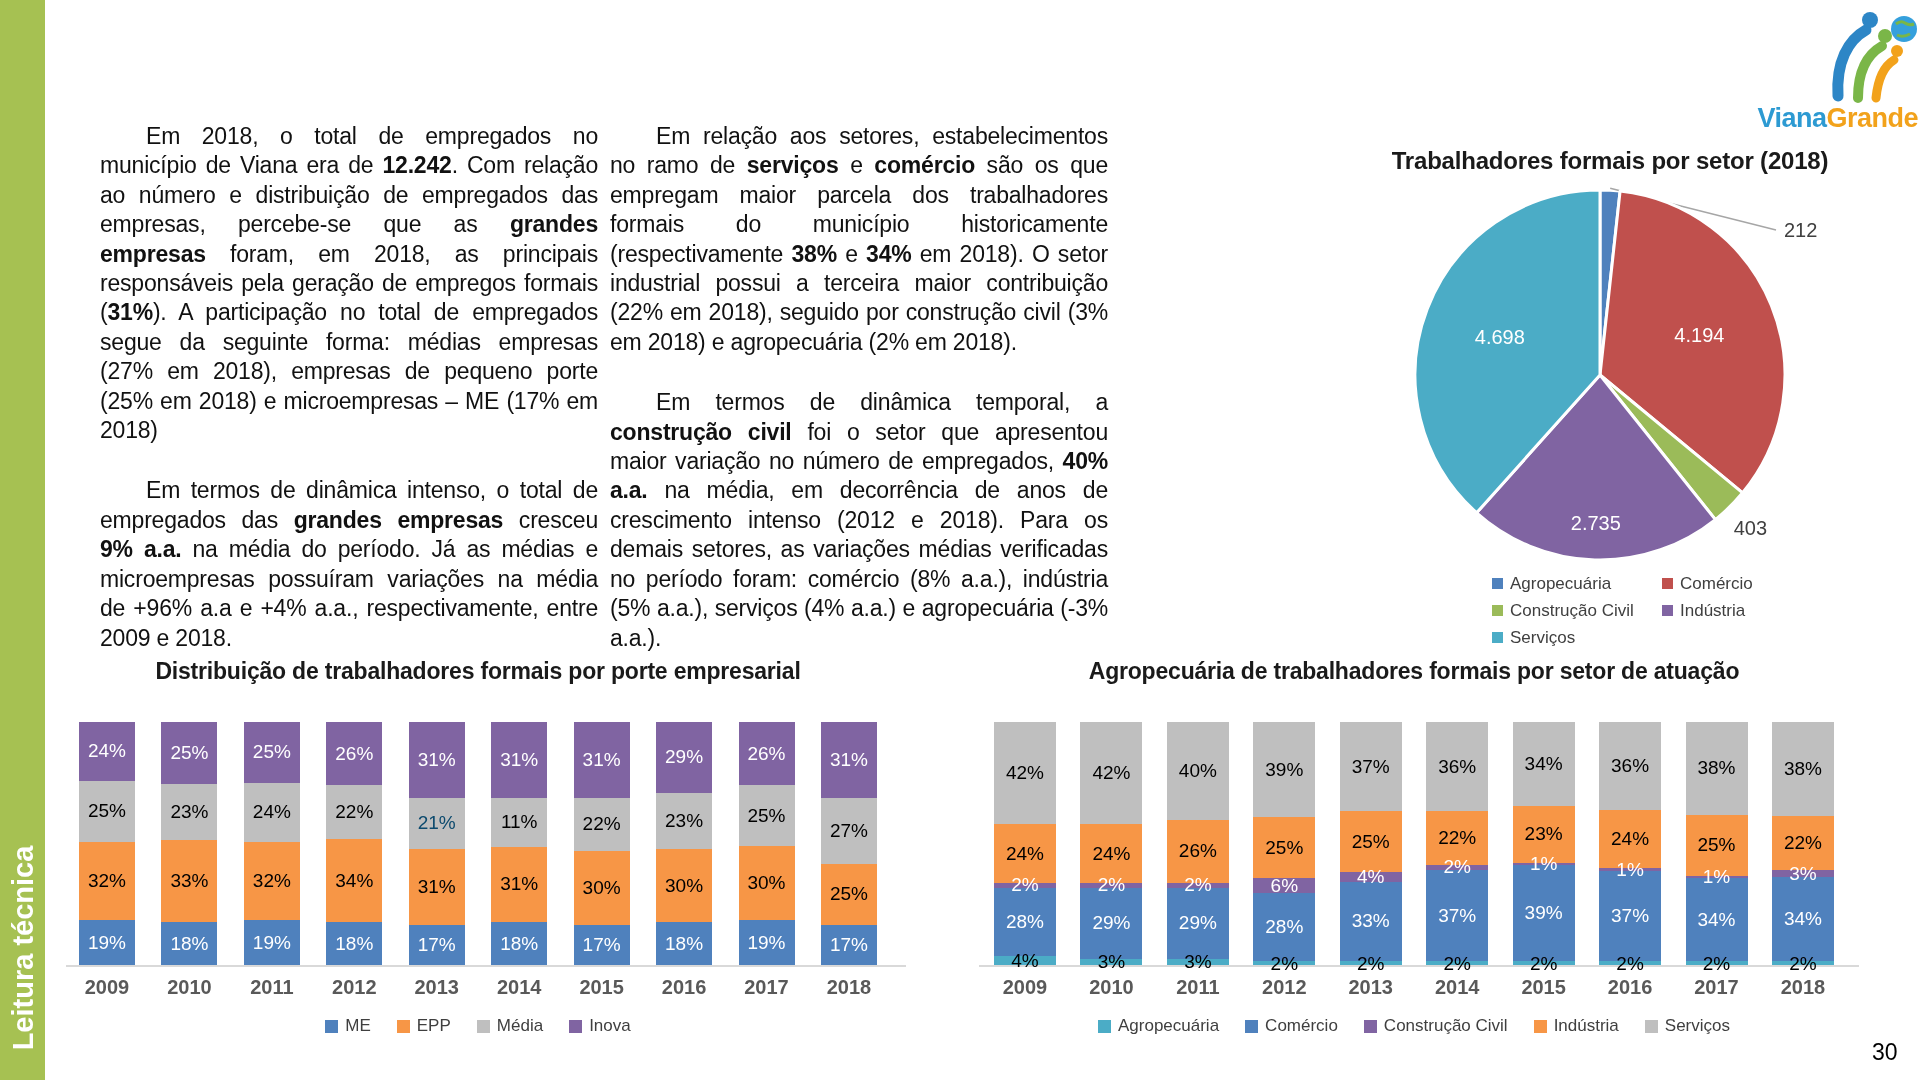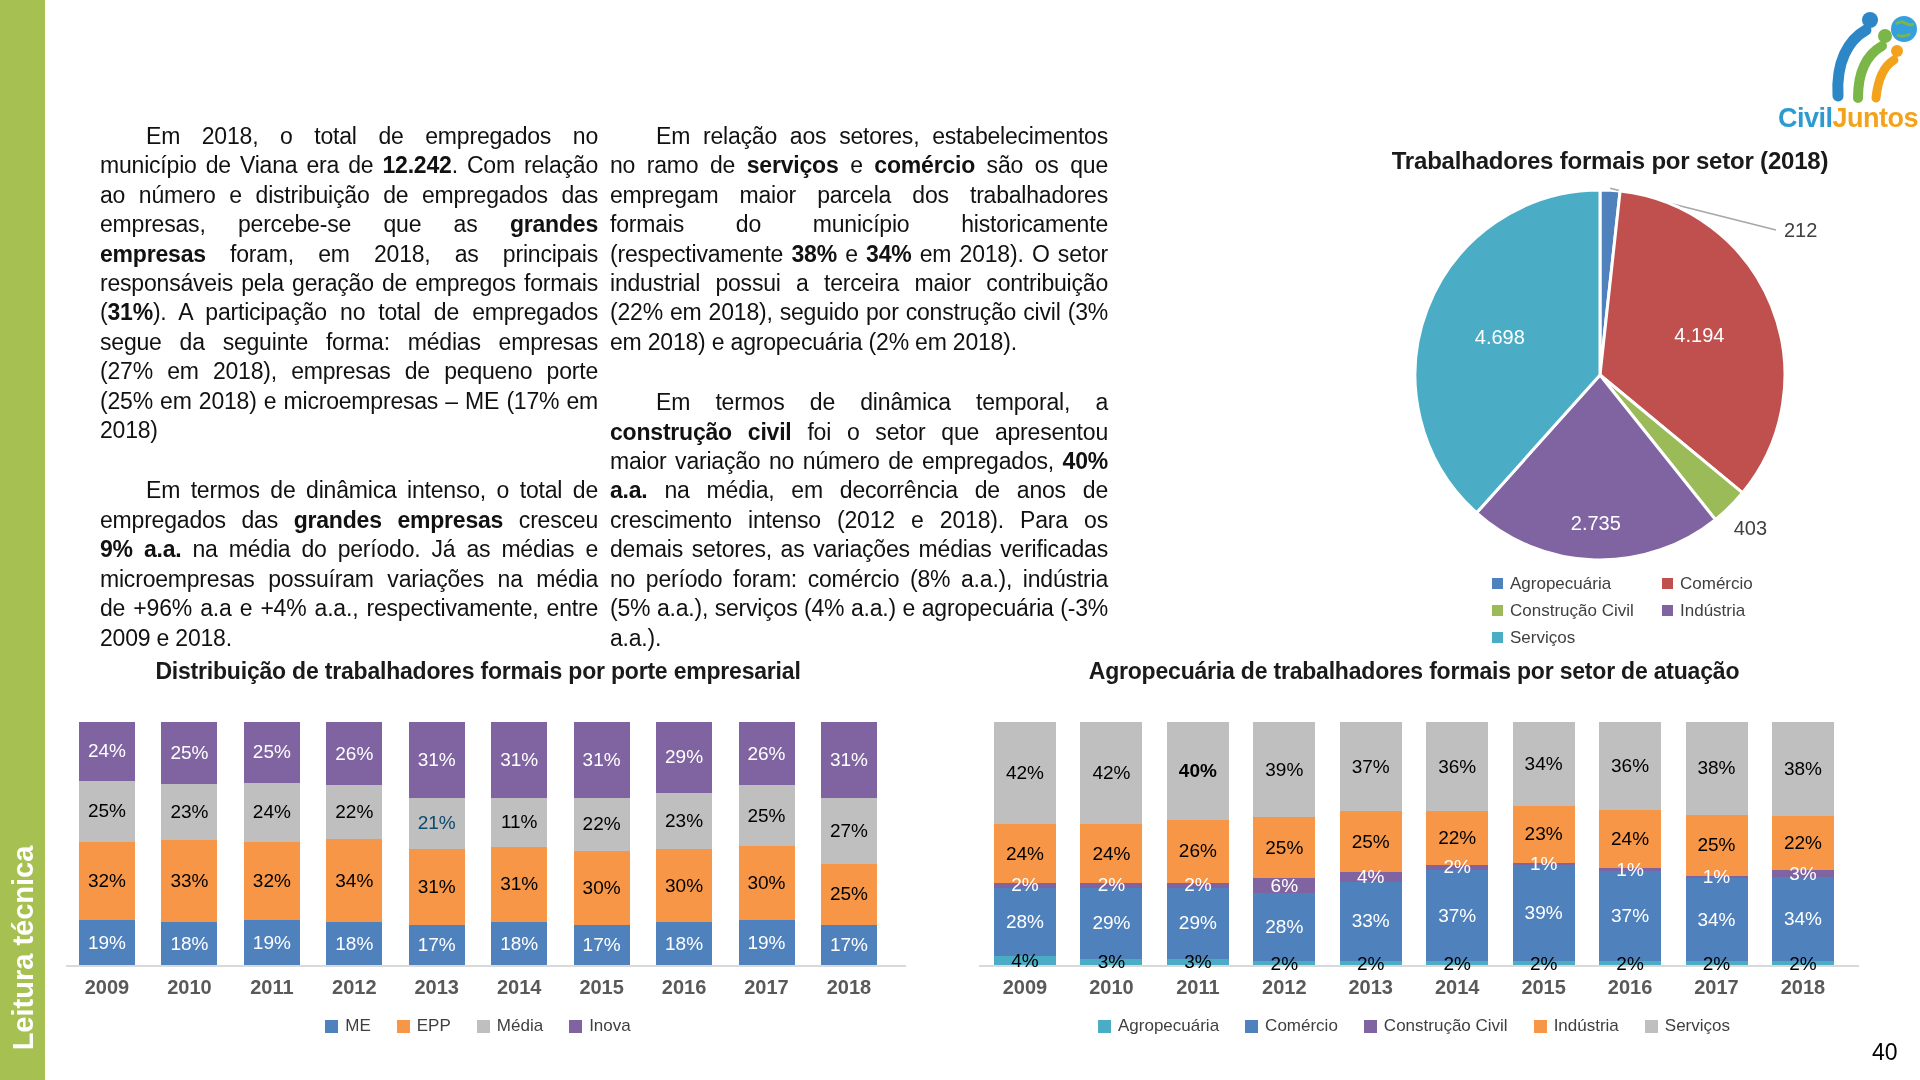--- a/index.html
+++ b/index.html
@@ -93,21 +93,21 @@
   <path d="M26,92 C24,58 36,36 54,26" fill="none" stroke="#2d86c6" stroke-width="11" stroke-linecap="round"></path>
   <circle cx="58" cy="16" r="8" fill="#2d86c6"></circle>
   <path d="M46,94 C46,66 56,50 70,42" fill="none" stroke="#7ab648" stroke-width="10" stroke-linecap="round"></path>
   <circle cx="73" cy="32" r="7" fill="#7ab648"></circle>
   <path d="M64,94 C66,74 72,62 82,56" fill="none" stroke="#f2a21b" stroke-width="9" stroke-linecap="round"></path>
   <circle cx="85" cy="47" r="6" fill="#f2a21b"></circle>
   <circle cx="92" cy="25" r="13" fill="#35a0dc"></circle>
   <path d="M84,20 q5,-4 9,-1 q4,3 9,1" fill="none" stroke="#7ab648" stroke-width="3"></path>
   <path d="M85,31 q6,3 13,-1" fill="none" stroke="#7ab648" stroke-width="3"></path>
 </svg>
-<div id="logo-word"><span class="w1">Civil</span><span class="w2">Juntos</span></div>
+<div id="logo-word"><span class="w1">Viana</span><span class="w2">Grande</span></div>
 
 <div id="col1" class="textcol">
     <p><span>Em 2018, o total de empregados no município de Viana era de </span><b>12.242</b><span>. Com relação ao número e distribuição de empregados das empresas, percebe-se que as </span><b>grandes empresas</b><span> foram, em 2018, as principais responsáveis pela geração de empregos formais (</span><b>31%</b><span>). A participação no total de empregados segue da seguinte forma: médias empresas (27% em 2018), empresas de pequeno porte (25% em 2018) e microempresas – ME (17% em 2018)</span></p>
     <p><span>Em termos de dinâmica intenso, o total de empregados das </span><b>grandes empresas</b><span> cresceu </span><b>9% a.a.</b><span> na média do período. Já as médias e microempresas possuíram variações na média de +96% a.a e +4% a.a., respectivamente, entre 2009 e 2018.</span></p>
   </div>
 <div id="col2" class="textcol">
     <p><span>Em relação aos setores, estabelecimentos no ramo de </span><b>serviços</b><span> e </span><b>comércio</b><span> são os que empregam maior parcela dos trabalhadores formais do município historicamente (respectivamente </span><b>38%</b><span> e </span><b>34%</b><span> em 2018). O setor industrial possui a terceira maior contribuição (22% em 2018), seguido por construção civil (3% em 2018) e agropecuária (2% em 2018).</span></p>
     <p><span>Em termos de dinâmica temporal, a </span><b>construção civil</b><span> foi o setor que apresentou maior variação no número de empregados, </span><b>40% a.a.</b><span> na média, em decorrência de anos de crescimento intenso (2012 e 2018). Para os demais setores, as variações médias verificadas no período foram: comércio (8% a.a.), indústria (5% a.a.), serviços (4% a.a.) e agropecuária (-3% a.a.).</span></p>
   </div>
 
@@ -365,21 +365,21 @@
       </div>
       <div class="seg" style="height: 70.8px; background: rgb(79, 129, 189);">
         <span class="seg-label" style="color: rgb(255, 255, 255);">29%</span>
       </div>
       <div class="seg" style="height: 4.9px; background: rgb(128, 100, 162);">
         <span class="seg-label" style="color: rgb(255, 255, 255);">2%</span>
       </div>
       <div class="seg" style="height: 63.4px; background: rgb(247, 150, 70);">
         <span class="seg-label" style="color: rgb(0, 0, 0);">26%</span>
       </div>
-      <div class="seg" style="height: 97.6px; background: rgb(191, 191, 191); font-weight: bold;">
+      <div class="seg" style="height: 97.6px; background: rgb(191, 191, 191);">
         <span class="seg-label" style="color: rgb(0, 0, 0);">40%</span>
       </div>
     </div>
     <div class="bar" style="width: 62px;">
       <div class="seg" style="height: 4.9px; background: rgb(75, 172, 198);">
         <span class="seg-label" style="color: rgb(0, 0, 0);">2%</span>
       </div>
       <div class="seg" style="height: 68.3px; background: rgb(79, 129, 189);">
         <span class="seg-label" style="color: rgb(255, 255, 255);">28%</span>
       </div>
@@ -525,13 +525,13 @@
     <div class="legend-item">
       <span class="swatch" style="width: 13px; height: 13px; background: rgb(247, 150, 70);"></span>
       <span>Indústria</span>
     </div>
     <div class="legend-item">
       <span class="swatch" style="width: 13px; height: 13px; background: rgb(191, 191, 191);"></span>
       <span>Serviços</span>
     </div>
   </div>
 
-<div id="page-num">40</div>
+<div id="page-num">30</div>
 
 </body></html>

